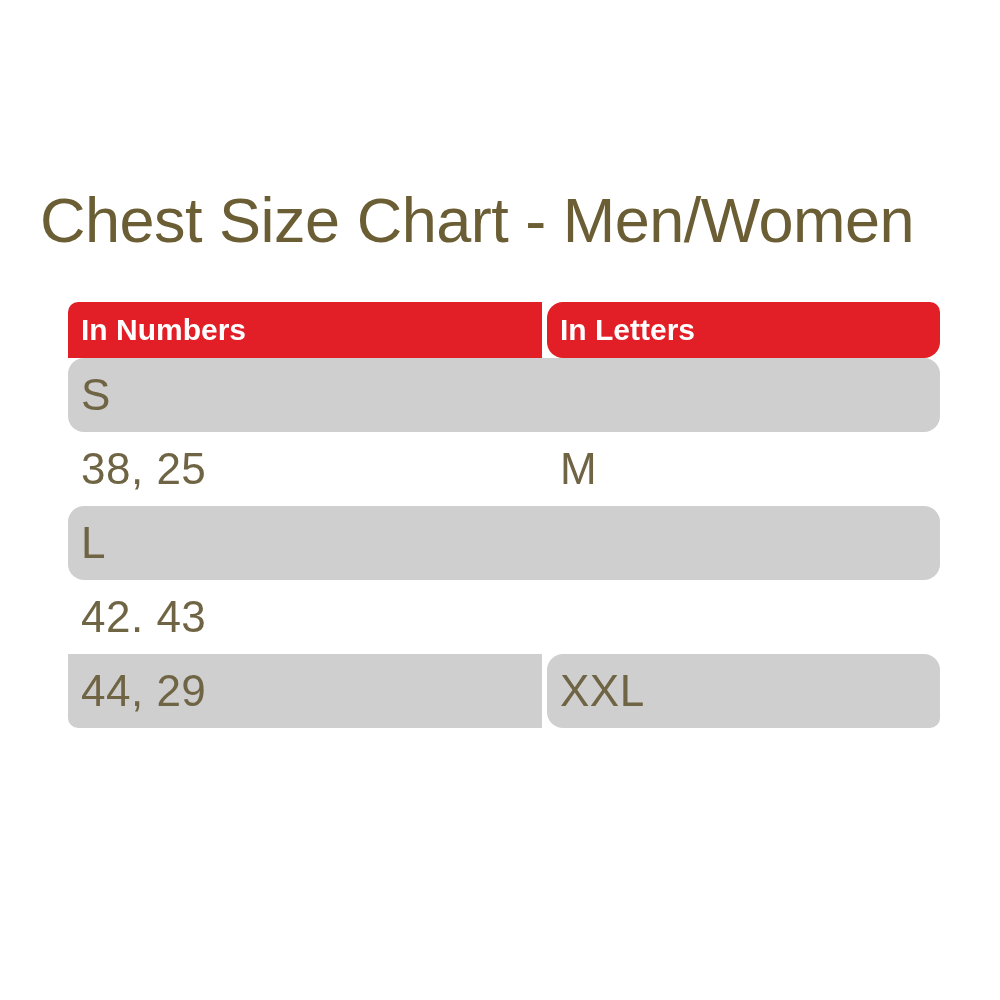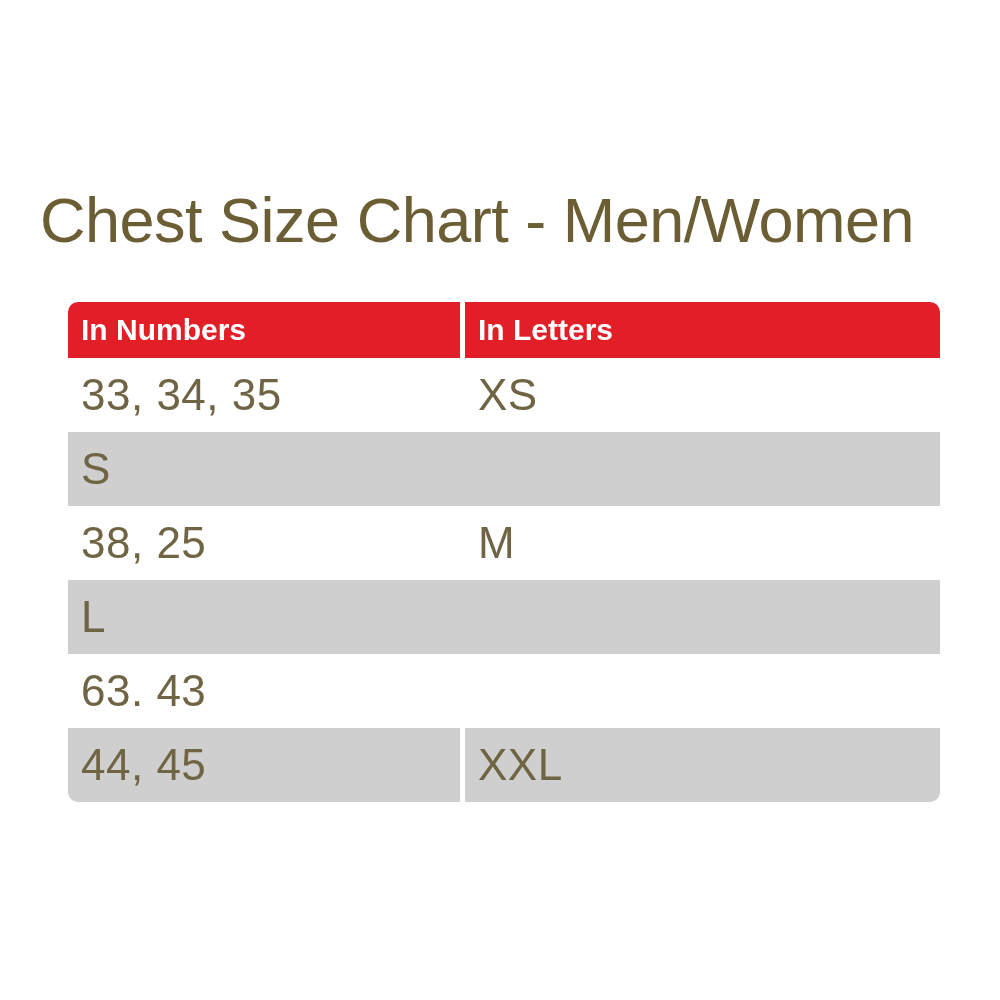--- a/index.html
+++ b/index.html
@@ -39,22 +39,22 @@
   }
 
   .t-row.header { height: 56px; }
 
   .cell {
     display: flex;
     align-items: center;
     padding-left: 13px;
     background: transparent;
   }
-  .cell.left  { width: 392px; }
-  .cell.right { flex: 1; }
+  .cell.left  { width: 474px; }
+  .cell.right { flex: 1; border-radius: 16px; }
 
   .header .cell {
     background: #e21e26;
     color: #ffffff;
     font-size: 30px;
     font-weight: bold;
   }
   .header .cell.left  { border-top-left-radius: 10px; }
   .header .cell.right { border-top-right-radius: 10px; }
 
@@ -74,40 +74,36 @@
 
 <h1 class="page-title">Chest Size Chart - Men/Women</h1>
 
 <div class="size-table">
 
   <div class="t-row header">
     <div class="cell left">In Numbers</div>
     <div class="cell right">In Letters</div>
   </div>
 
-  <div class="t-row data">
-    <div class="cell left">33, 34, 35</div>
-    <div class="cell right">XS</div>
-  </div>
 
   <div class="t-row data shaded">
     <div class="cell right">S</div>
   </div>
 
   <div class="t-row data">
     <div class="cell left">38, 25</div>
     <div class="cell right">M</div>
   </div>
 
   <div class="t-row data shaded">
     <div class="cell right">L</div>
   </div>
 
   <div class="t-row data">
-    <div class="cell left">63. 43</div>
+    <div class="cell left">42. 43</div>
   </div>
 
   <div class="t-row data shaded last">
-    <div class="cell left">44, 45</div>
+    <div class="cell left">44, 29</div>
     <div class="cell right">XXL</div>
   </div>
 
 </div>
 
 </body></html>

